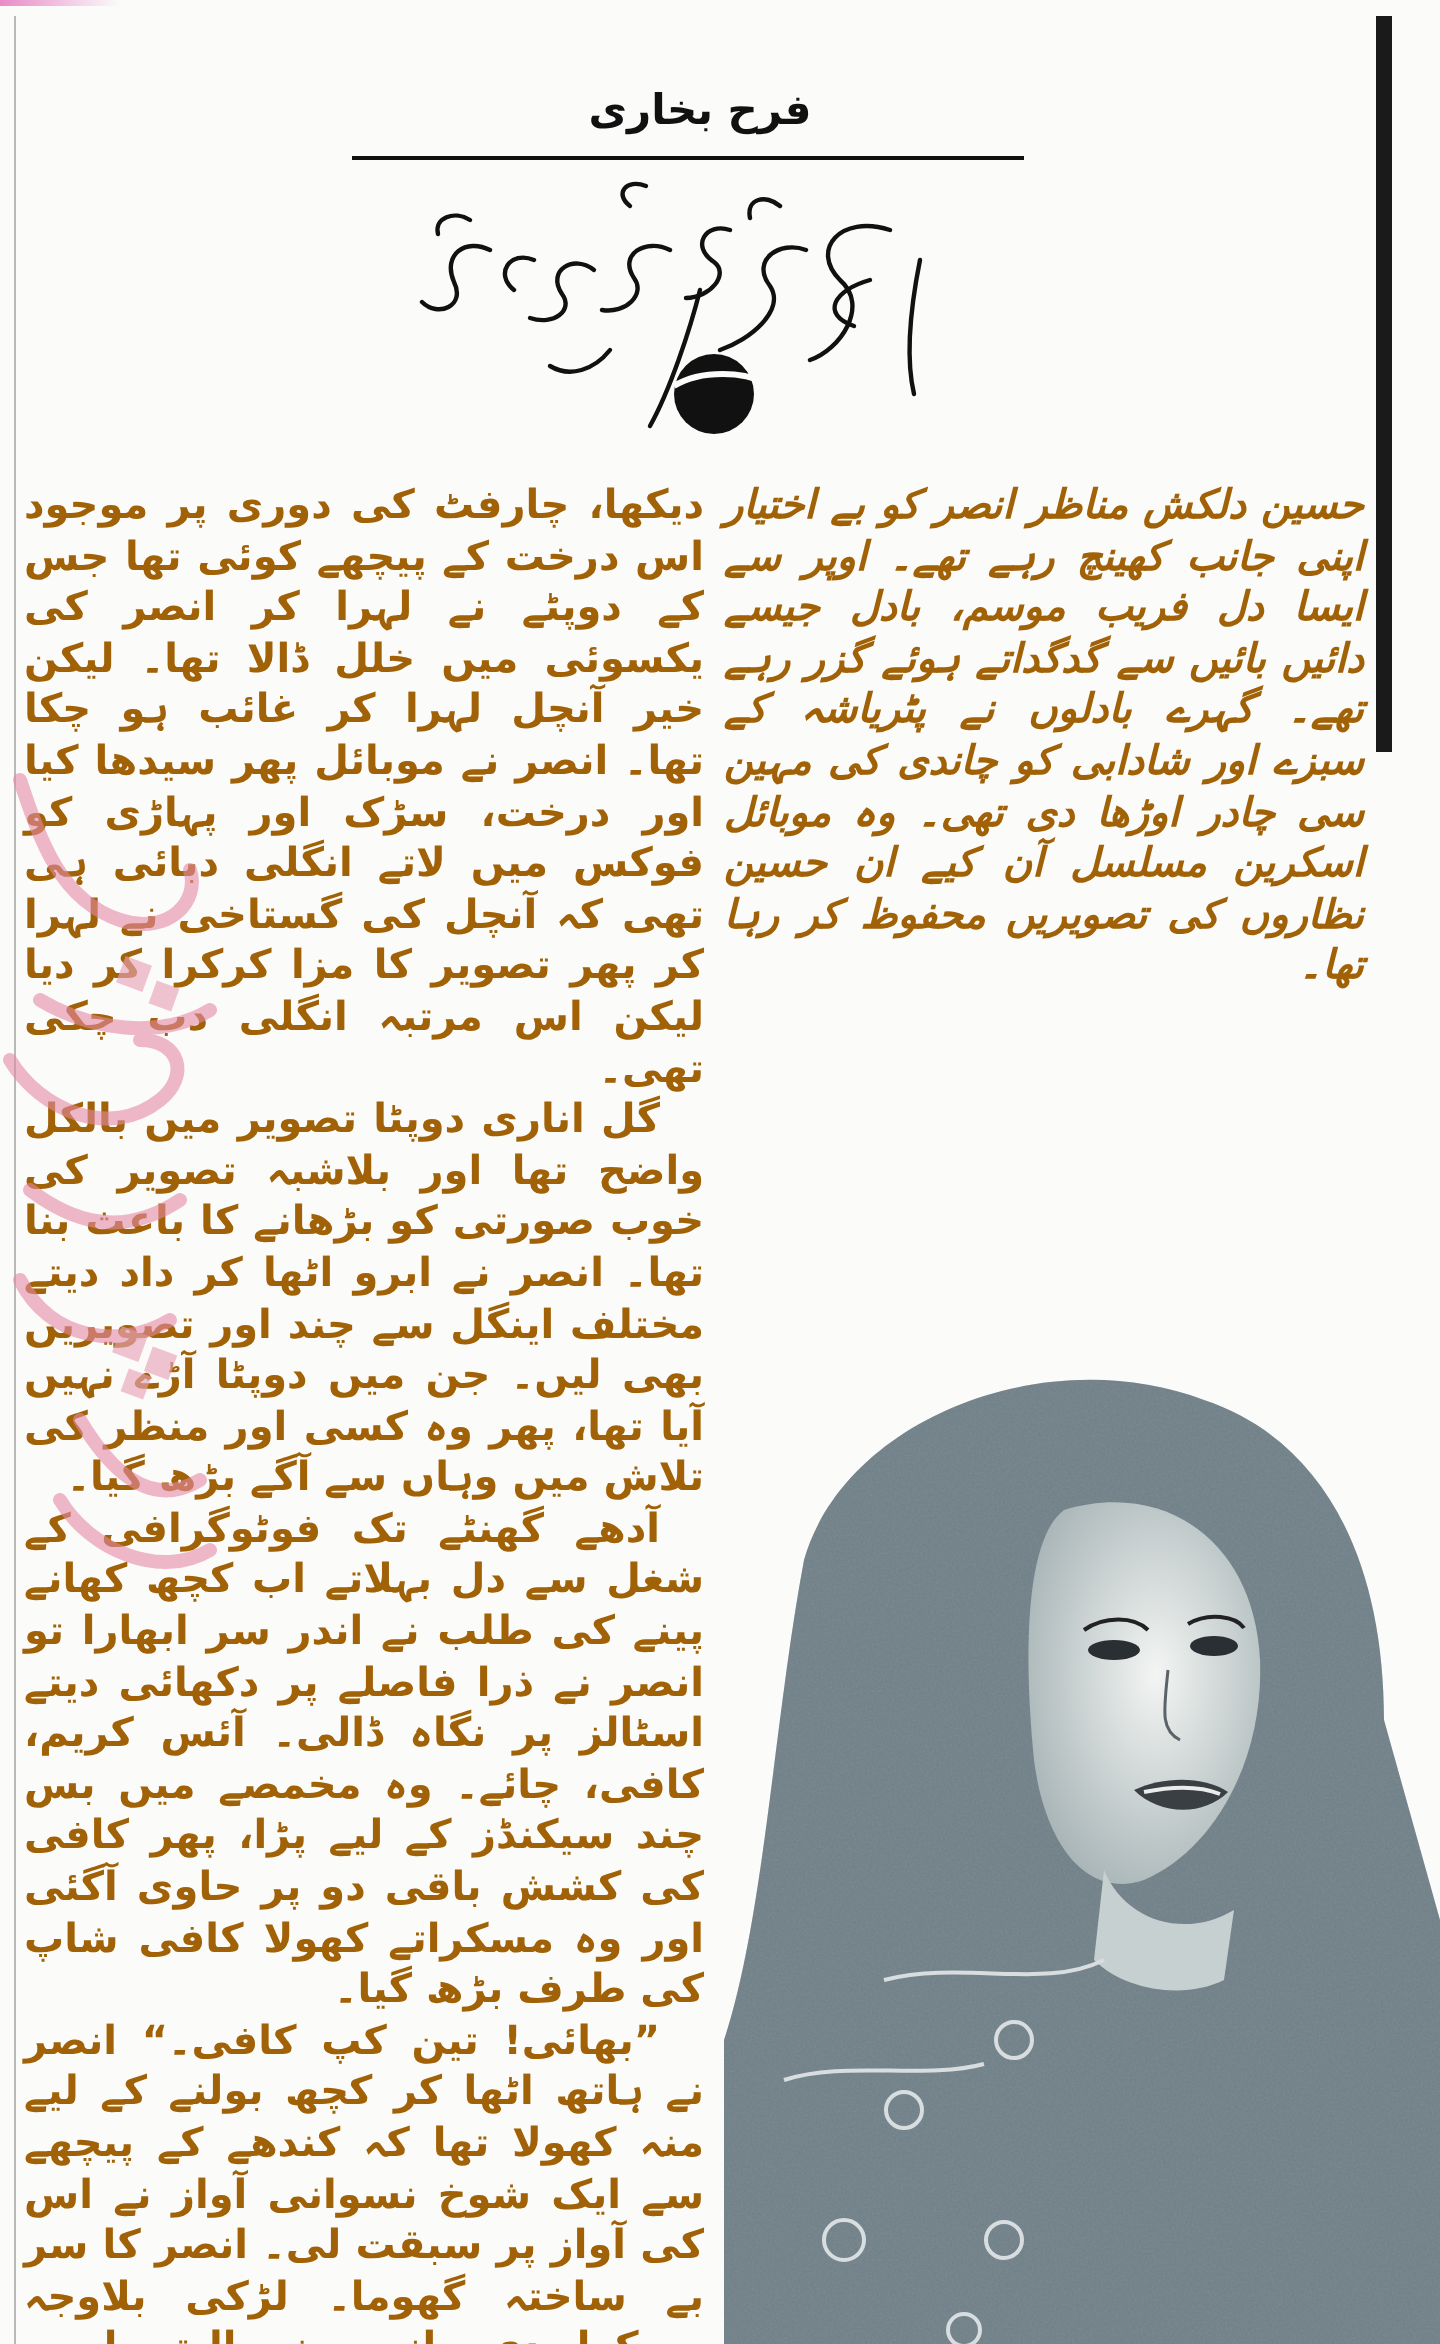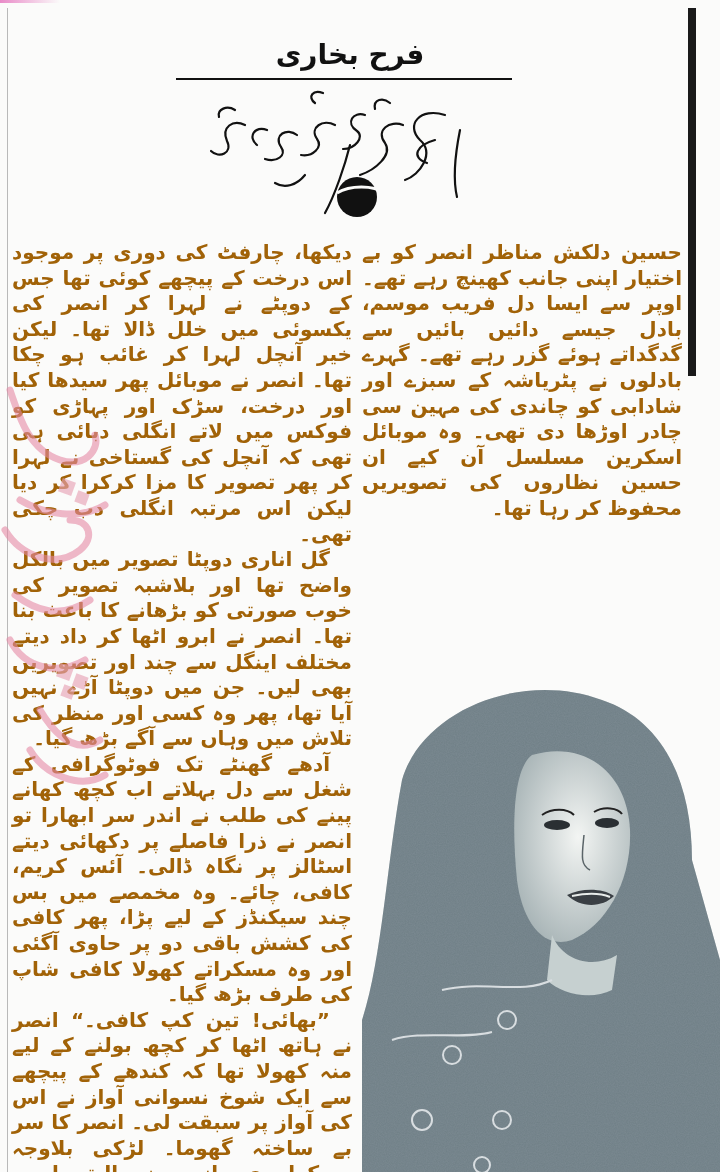--- a/index.html
+++ b/index.html
@@ -19,21 +19,21 @@
     background: linear-gradient(90deg, #e98bc8, rgba(233,139,200,0));
   }
   .right-bar {
     position: absolute; left: 688px; top: 8px; width: 8px; height: 368px;
     background: #1a1a1a;
   }
   .author {
     position: absolute; left: 270px; top: 40px; width: 160px; height: 30px;
     text-align: center; direction: rtl;
     font-family: "DejaVu Sans", sans-serif; font-weight: bold;
-    font-size: 28px; line-height: 30px; color: #111;
+    font-size: 21px; line-height: 30px; color: #111;
   }
   .author-rule {
     position: absolute; left: 176px; top: 78px; width: 336px; height: 2px;
     background: #111;
   }
   .title-art {
     position: absolute; left: 205px; top: 85px; width: 270px; height: 145px;
   }
   .title-text {
     position: absolute; left: 205px; top: 95px; width: 270px;
@@ -43,21 +43,21 @@
     -webkit-text-stroke: 1.4px #111;
     letter-spacing: 2px;
   }
   .col {
     position: absolute; direction: rtl; text-align: justify;
     font-family: "DejaVu Sans", sans-serif; font-weight: bold;
     font-size: 20px; line-height: 25.6px; color: #a16207;
   }
   .col p { margin: 0; }
   .col .indent { text-indent: 22px; }
-  .col-right { left: 362px; top: 240px; width: 320px; }
+  .col-right { left: 362px; top: 240px; width: 320px; font-style: italic; }
   .col-left  { left: 12px; top: 240px; width: 340px; }
   .watermark {
     position: absolute; left: 0; top: 380px; width: 110px; height: 420px;
     pointer-events: none; opacity: 0.75;
   }
   .portrait {
     position: absolute; left: 362px; top: 660px; width: 358px; height: 512px;
   }
   .faint-mark {
     position: absolute; left: 300px; top: 1120px; width: 60px; height: 14px;

